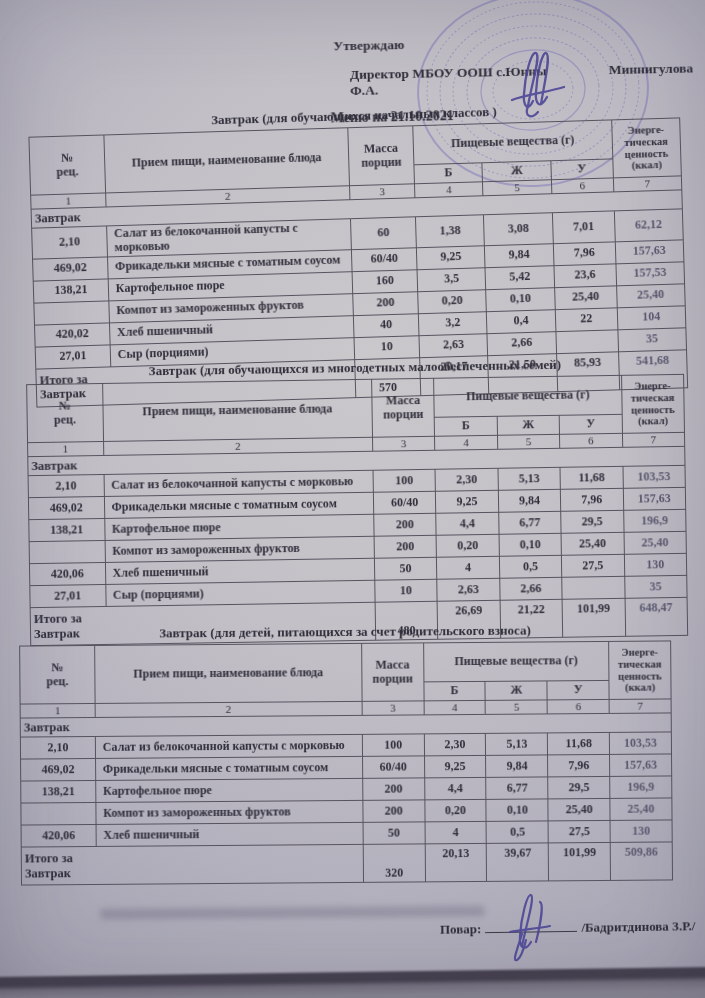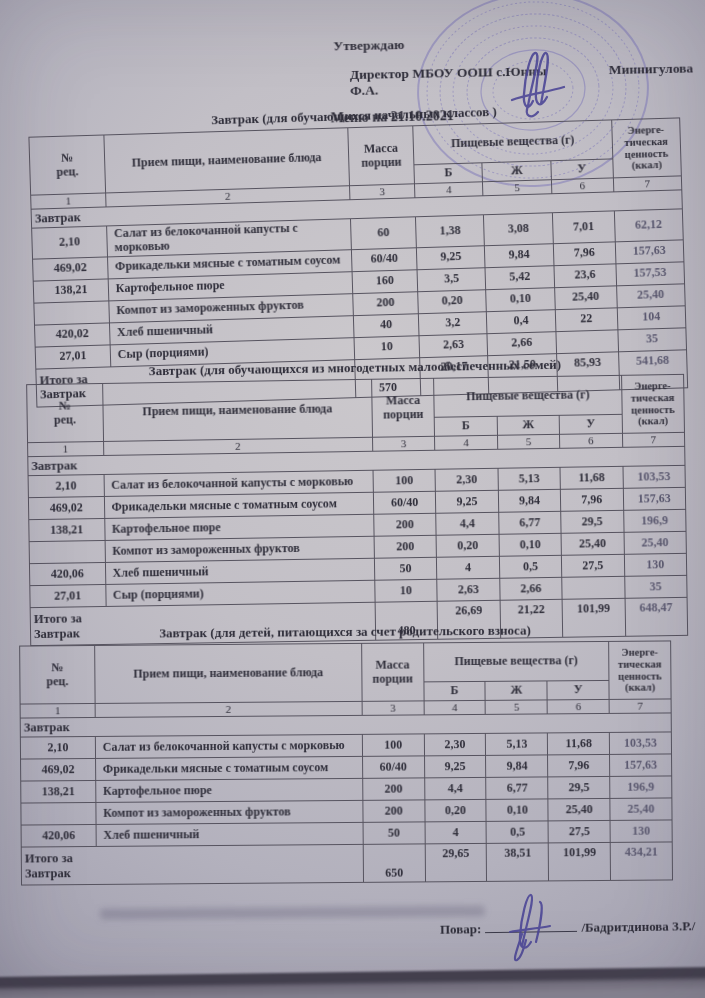--- a/index.html
+++ b/index.html
@@ -418,25 +418,25 @@
               <td class="dish">Хлеб пшеничный</td>
               <td class="val">50</td>
               <td class="val">4</td>
               <td class="val">0,5</td>
               <td class="val">27,5</td>
               <td class="val kc">130</td>
             </tr>
             <tr class="total-row">
               <td colspan="2" class="total-label pre">Итого за
 Завтрак</td>
-              <td class="total-mass">650</td>
-              <td class="total-val">29,65</td>
-              <td class="total-val">38,51</td>
+              <td class="total-mass">320</td>
+              <td class="total-val">20,13</td>
+              <td class="total-val">39,67</td>
               <td class="total-val">101,99</td>
-              <td class="total-val kc">434,21</td>
+              <td class="total-val kc">509,86</td>
             </tr>
           </tbody>
         </table>
       </section>
     </div>
 
   <div class="bleed"></div>
 
   <div class="doc-footer">
     <span class="cook-label">Повар:</span><span class="sig-line"></span><span>/Бадритдинова З.Р./</span>

